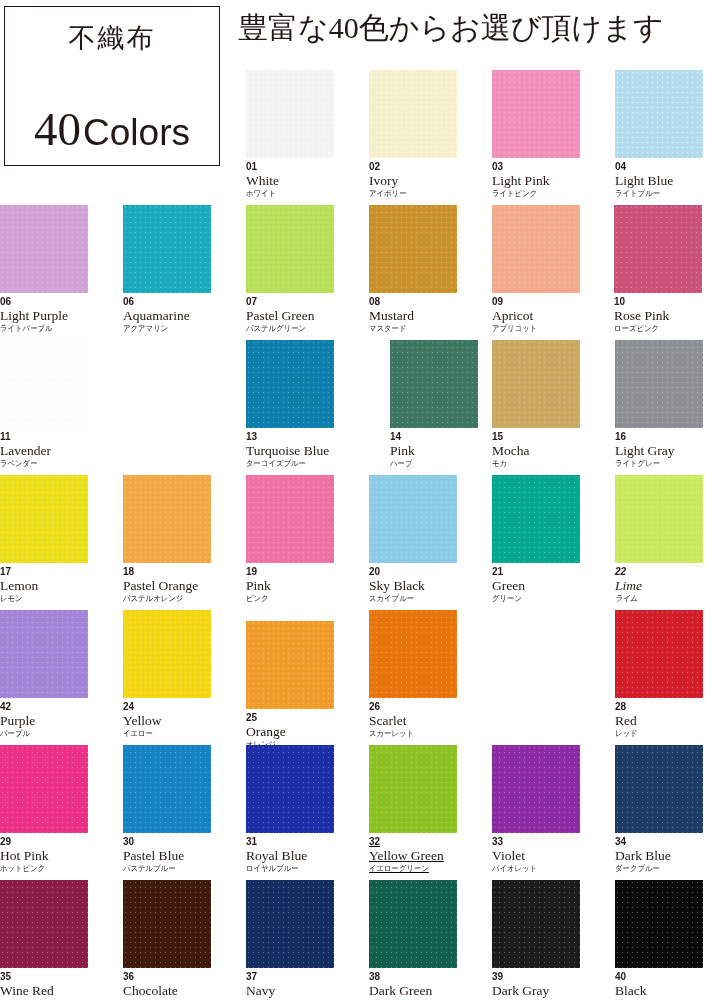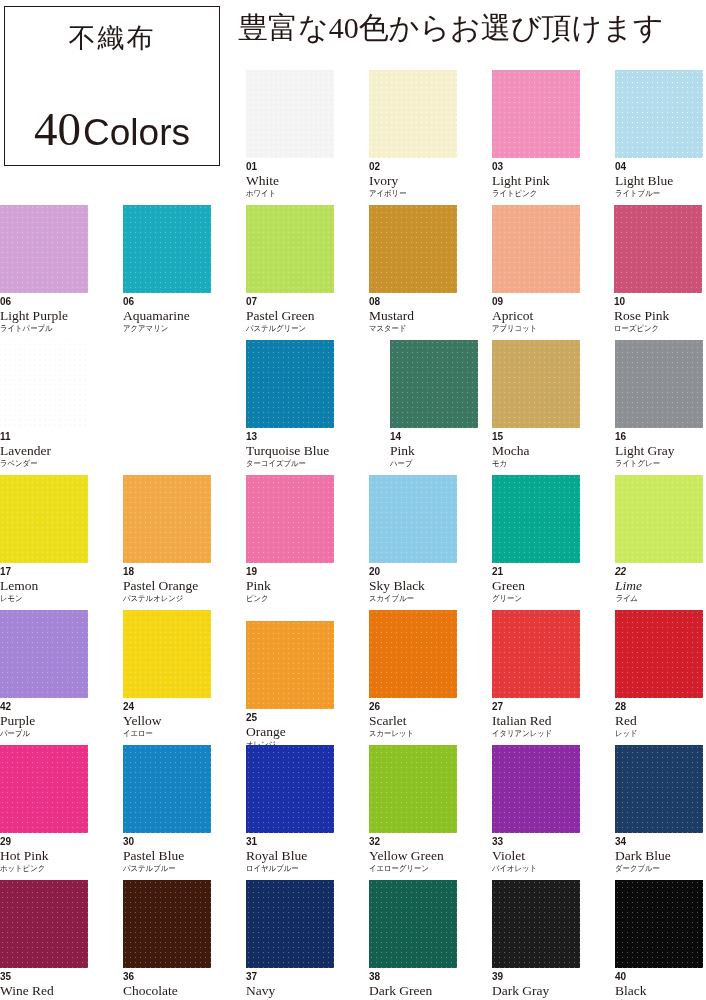--- a/index.html
+++ b/index.html
@@ -367,28 +367,20 @@
         </div>
       </div>
       <div class="cell" style="left: 369px;">
         <div class="swatch" style="background: rgb(232, 118, 13);"></div>
         <div class="labels">
           <span class="code">26</span>
           <span class="name-en">Scarlet</span>
           <span class="name-jp">スカーレット</span>
         </div>
       </div>
-      <div class="cell" style="left: 492px;">
-        <div class="swatch" style="background: rgb(229, 57, 60);"></div>
-        <div class="labels">
-          <span class="code">27</span>
-          <span class="name-en">Italian Red</span>
-          <span class="name-jp">イタリアンレッド</span>
-        </div>
-      </div>
       <div class="cell" style="left: 615px;">
         <div class="swatch" style="background: rgb(211, 31, 43);"></div>
         <div class="labels">
           <span class="code">28</span>
           <span class="name-en">Red</span>
           <span class="name-jp">レッド</span>
         </div>
       </div>
     </div>
     <div class="row">
@@ -409,21 +401,21 @@
         </div>
       </div>
       <div class="cell" style="left: 246px;">
         <div class="swatch" style="background: rgb(27, 47, 168);"></div>
         <div class="labels">
           <span class="code">31</span>
           <span class="name-en">Royal Blue</span>
           <span class="name-jp">ロイヤルブルー</span>
         </div>
       </div>
-      <div class="cell" style="left: 369px;">
+      <div class="cell" style="left: 369px; text-decoration: underline;">
         <div class="swatch" style="background: rgb(140, 194, 36);"></div>
         <div class="labels">
           <span class="code">32</span>
           <span class="name-en">Yellow Green</span>
           <span class="name-jp">イエローグリーン</span>
         </div>
       </div>
       <div class="cell" style="left: 492px;">
         <div class="swatch" style="background: rgb(140, 43, 163);"></div>
         <div class="labels">

